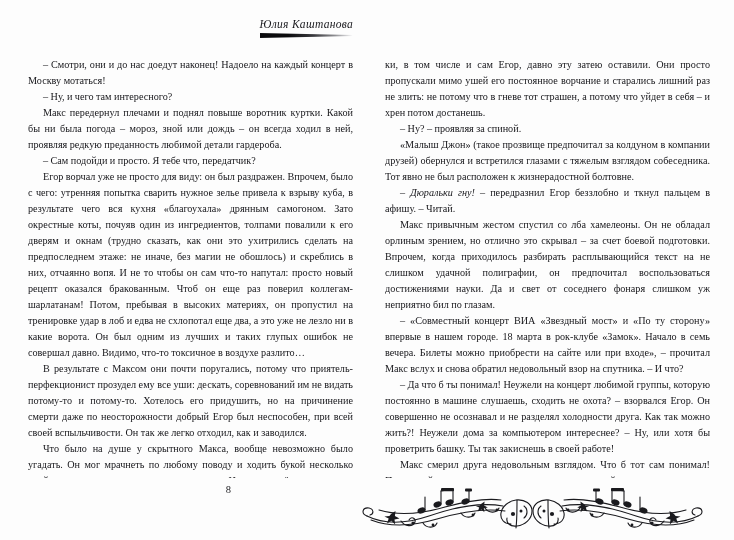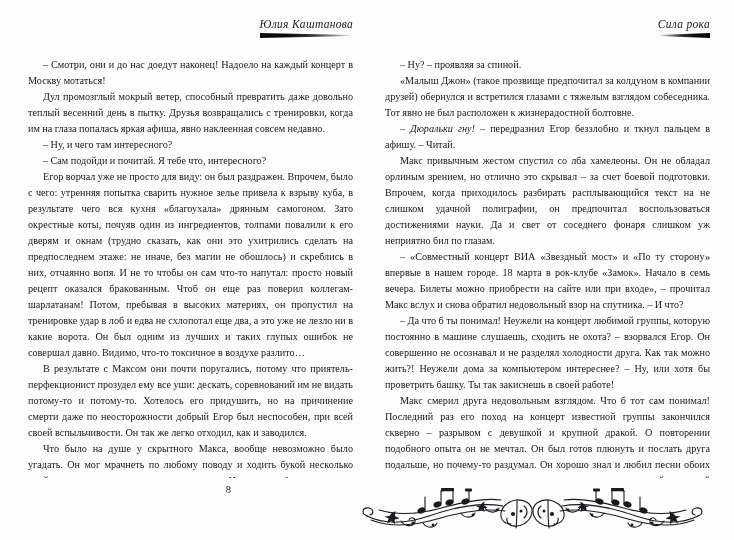--- a/index.html
+++ b/index.html
@@ -121,23 +121,23 @@
 
   <div class="page page-left">
 
     <div class="runhead runhead-left">
       <span class="runhead-text">Юлия Каштанова</span>
       <div class="rule rule-left"></div>
     </div>
 
     <div class="body">
       <p>– Смотри, они и до нас доедут наконец! Надоело на каждый концерт в Москву мотаться!</p>
-      <p>Дул промозглый мокрый ветер, способный превратить даже довольно теплый весенний день в пытку. Друзья возвращались с тренировки, когда им на глаза попалась яркая афиша, явно наклеенная совсем недавно.</p>
       <p>– Ну, и чего там интересного?</p>
-      <p>– Сам подойди и почитай. Я тебе что, интересного?</p>
+      <p>Макс передернул плечами и поднял повыше воротник куртки. Какой бы ни была погода – мороз, зной или дождь – он всегда ходил в ней, проявляя редкую преданность любимой детали гардероба.</p>
+      <p>– Сам подойди и просто. Я тебе что, передатчик?</p>
       <p>Егор ворчал уже не просто для виду: он был раздражен. Впрочем, было с чего: утренняя попытка сварить нужное зелье привела к взрыву куба, в результате чего вся кухня «благоухала» дрянным самогоном. Зато окрестные коты, почуяв один из ингредиентов, толпами повалили к его дверям и окнам (трудно сказать, как они это ухитрились сделать на предпоследнем этаже: не иначе, без магии не обошлось) и скреблись в них, отчаянно вопя. И не то чтобы он сам что-то напутал: просто новый рецепт оказался бракованным. Чтоб он еще раз поверил коллегам-шарлатанам! Потом, пребывая в высоких материях, он пропустил на тренировке удар в лоб и едва не схлопотал еще два, а это уже не лезло ни в какие ворота. Он был одним из лучших и таких глупых ошибок не совершал давно. Видимо, что-то токсичное в воздухе разлито…</p>
       <p>В результате с Максом они почти поругались, потому что приятель-перфекционист прозудел ему все уши: дескать, соревнований им не видать потому-то и потому-то. Хотелось его придушить, но на причинение смерти даже по неосторожности добрый Егор был неспособен, при всей своей вспыльчивости. Он так же легко отходил, как и заводился.</p>
       <p>Что было на душе у скрытного Макса, вообще невозможно было угадать. Он мог мрачнеть по любому поводу и ходить букой несколько дней к ряду, совершенно не выдавая причин. И это при всём при том, что он вообще редко улыбался: мог усмехнуться саркастически или загадочно, ухмыльнуться, но вот радостной улыбки на его лице окружающие не видели уже минимум год – с тех пор, как он в последний раз «получил по носу в лучших чувствах». Перевоспитывать его было бесполезно и ближайшие друзья-наперсни-</p>
     </div>
 
     <div class="footer">
       <span class="folio">8</span>
       <div class="ornament">
         <svg viewBox="0 0 190 52" xmlns="http://www.w3.org/2000/svg">
           <g fill="none" stroke="#1a1a1e" stroke-width="1.1" stroke-linecap="round">
@@ -185,25 +185,25 @@
             <circle cx="160" cy="31" r="1.5"></circle>
           </g>
         </svg>
       </div>
     </div>
   </div>
 
   <div class="page page-right">
 
     <div class="runhead runhead-right">
-      <span class="runhead-text">Сила рока</span>
       <div class="rule rule-right"></div>
     </div>
 
     <div class="body">
+      <p class="cont">ки, в том числе и сам Егор, давно эту затею оставили. Они просто пропускали мимо ушей его постоянное ворчание и старались лишний раз не злить: не потому что в гневе тот страшен, а потому что уйдет в себя – и хрен потом достанешь.</p>
       <p>– Ну? – проявляя за спиной.</p>
       <p>«Малыш Джон» (такое прозвище предпочитал за колдуном в компании друзей) обернулся и встретился глазами с тяжелым взглядом собеседника. Тот явно не был расположен к жизнерадостной болтовне.</p>
       <p><em>– Дюральки гну!</em><span> – передразнил Егор беззлобно и ткнул пальцем в афишу. – Читай.</span></p>
       <p>Макс привычным жестом спустил со лба хамелеоны. Он не обладал орлиным зрением, но отлично это скрывал – за счет боевой подготовки. Впрочем, когда приходилось разбирать расплывающийся текст на не слишком удачной полиграфии, он предпочитал воспользоваться достижениями науки. Да и свет от соседнего фонаря слишком уж неприятно бил по глазам.</p>
       <p>– «Совместный концерт ВИА «Звездный мост» и «По ту сторону» впервые в нашем городе. 18 марта в рок-клубе «Замок». Начало в семь вечера. Билеты можно приобрести на сайте или при входе», – прочитал Макс вслух и снова обратил недовольный взор на спутника. – И что?</p>
       <p>– Да что б ты понимал! Неужели на концерт любимой группы, которую постоянно в машине слушаешь, сходить не охота? – взорвался Егор. Он совершенно не осознавал и не разделял холодности друга. Как так можно жить?! Неужели дома за компьютером интереснее? – Ну, или хотя бы проветрить башку. Ты так закиснешь в своей работе!</p>
       <p>Макс смерил друга недовольным взглядом. Что б тот сам понимал! Последний раз его поход на концерт известной группы закончился скверно – разрывом с девушкой и крупной дракой. О повторении подобного опыта он не мечтал. Он был готов плюнуть и послать друга подальше, но почему-то раздумал. Он хорошо знал и любил песни обоих коллективов, но лично пока встречался только с мистической командой «По ту сторону». Там верховодила миниатюрная девица с голосищем, которым можно было прошибать стены. Болтали о ней всякое, в том числе и то, что она – не человек вовсе, но пока доказательств никто не предоставил. Тем более, перед гла-</p>
     </div>
 
     <div class="footer">

